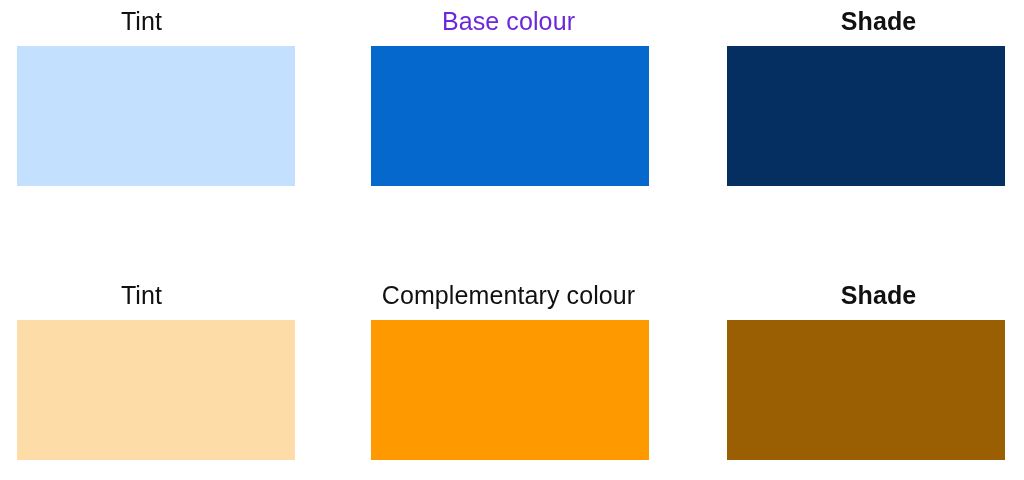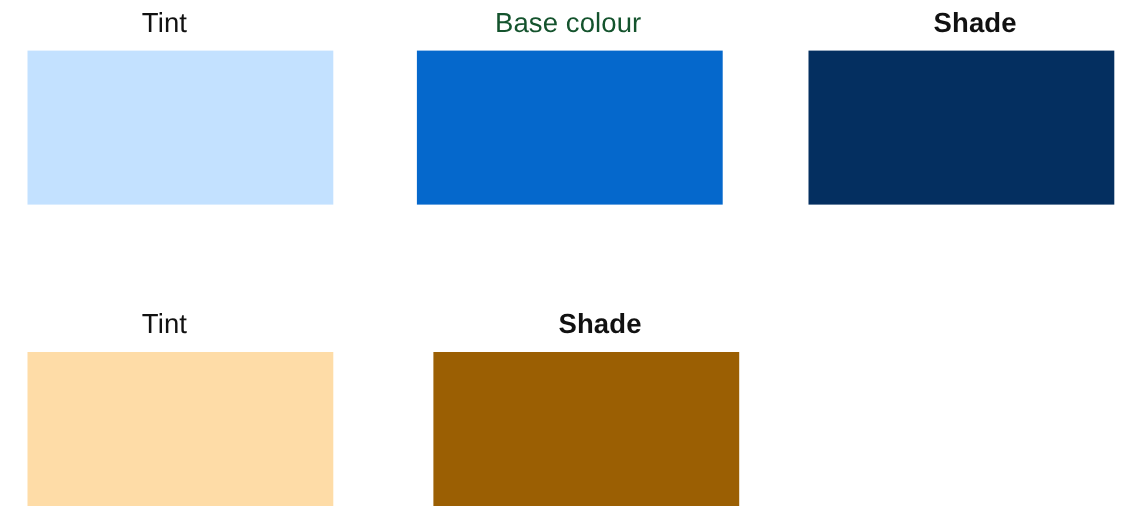--- a/index.html
+++ b/index.html
@@ -10,21 +10,20 @@
     width: 1024px;
     height: 480px;
     background: #ffffff;
     font-family: "Liberation Sans", sans-serif;
     overflow: hidden;
   }
   .palette {
     position: relative;
     width: 892px;
     height: 480px;
-    margin-left: 8px;
   }
   .row {
     position: absolute;
     left: 0;
     width: 1024px;
     display: flex;
     flex-direction: row;
   }
   .row-top { top: 0; }
   .row-bottom { top: 274px; }
@@ -66,38 +65,42 @@
 <div class="palette">
 
   <div class="row row-top">
 
     <div class="cell cell-1">
       <div class="cell-label" style="color: rgb(17, 17, 17);">Tint</div>
       <div class="swatch" style="background-color: rgb(195, 225, 255);"></div>
     </div>
 
     <div class="cell cell-2">
-      <div class="cell-label" style="color: #14532d;">Base colour</div>
+      <div class="cell-label" style="color: #6d28d9;">Base colour</div>
       <div class="swatch" style="background-color: rgb(5, 104, 204);"></div>
     </div>
 
     <div class="cell cell-3">
       <div class="cell-label" style="color: rgb(17, 17, 17);">Shade</div>
       <div class="swatch" style="background-color: rgb(4, 47, 96);"></div>
     </div>
 
   </div>
 
   <div class="row row-bottom">
 
     <div class="cell cell-1">
       <div class="cell-label" style="color: rgb(17, 17, 17);">Tint</div>
       <div class="swatch" style="background-color: rgb(254, 220, 167);"></div>
     </div>
 
+    <div class="cell cell-2">
+      <div class="cell-label" style="color: rgb(17, 17, 17);">Complementary colour</div>
+      <div class="swatch" style="background-color: rgb(255, 153, 0);"></div>
+    </div>
 
     <div class="cell cell-3">
       <div class="cell-label" style="color: rgb(17, 17, 17);">Shade</div>
       <div class="swatch" style="background-color: rgb(155, 95, 3);"></div>
     </div>
 
   </div>
 
 </div>
 

